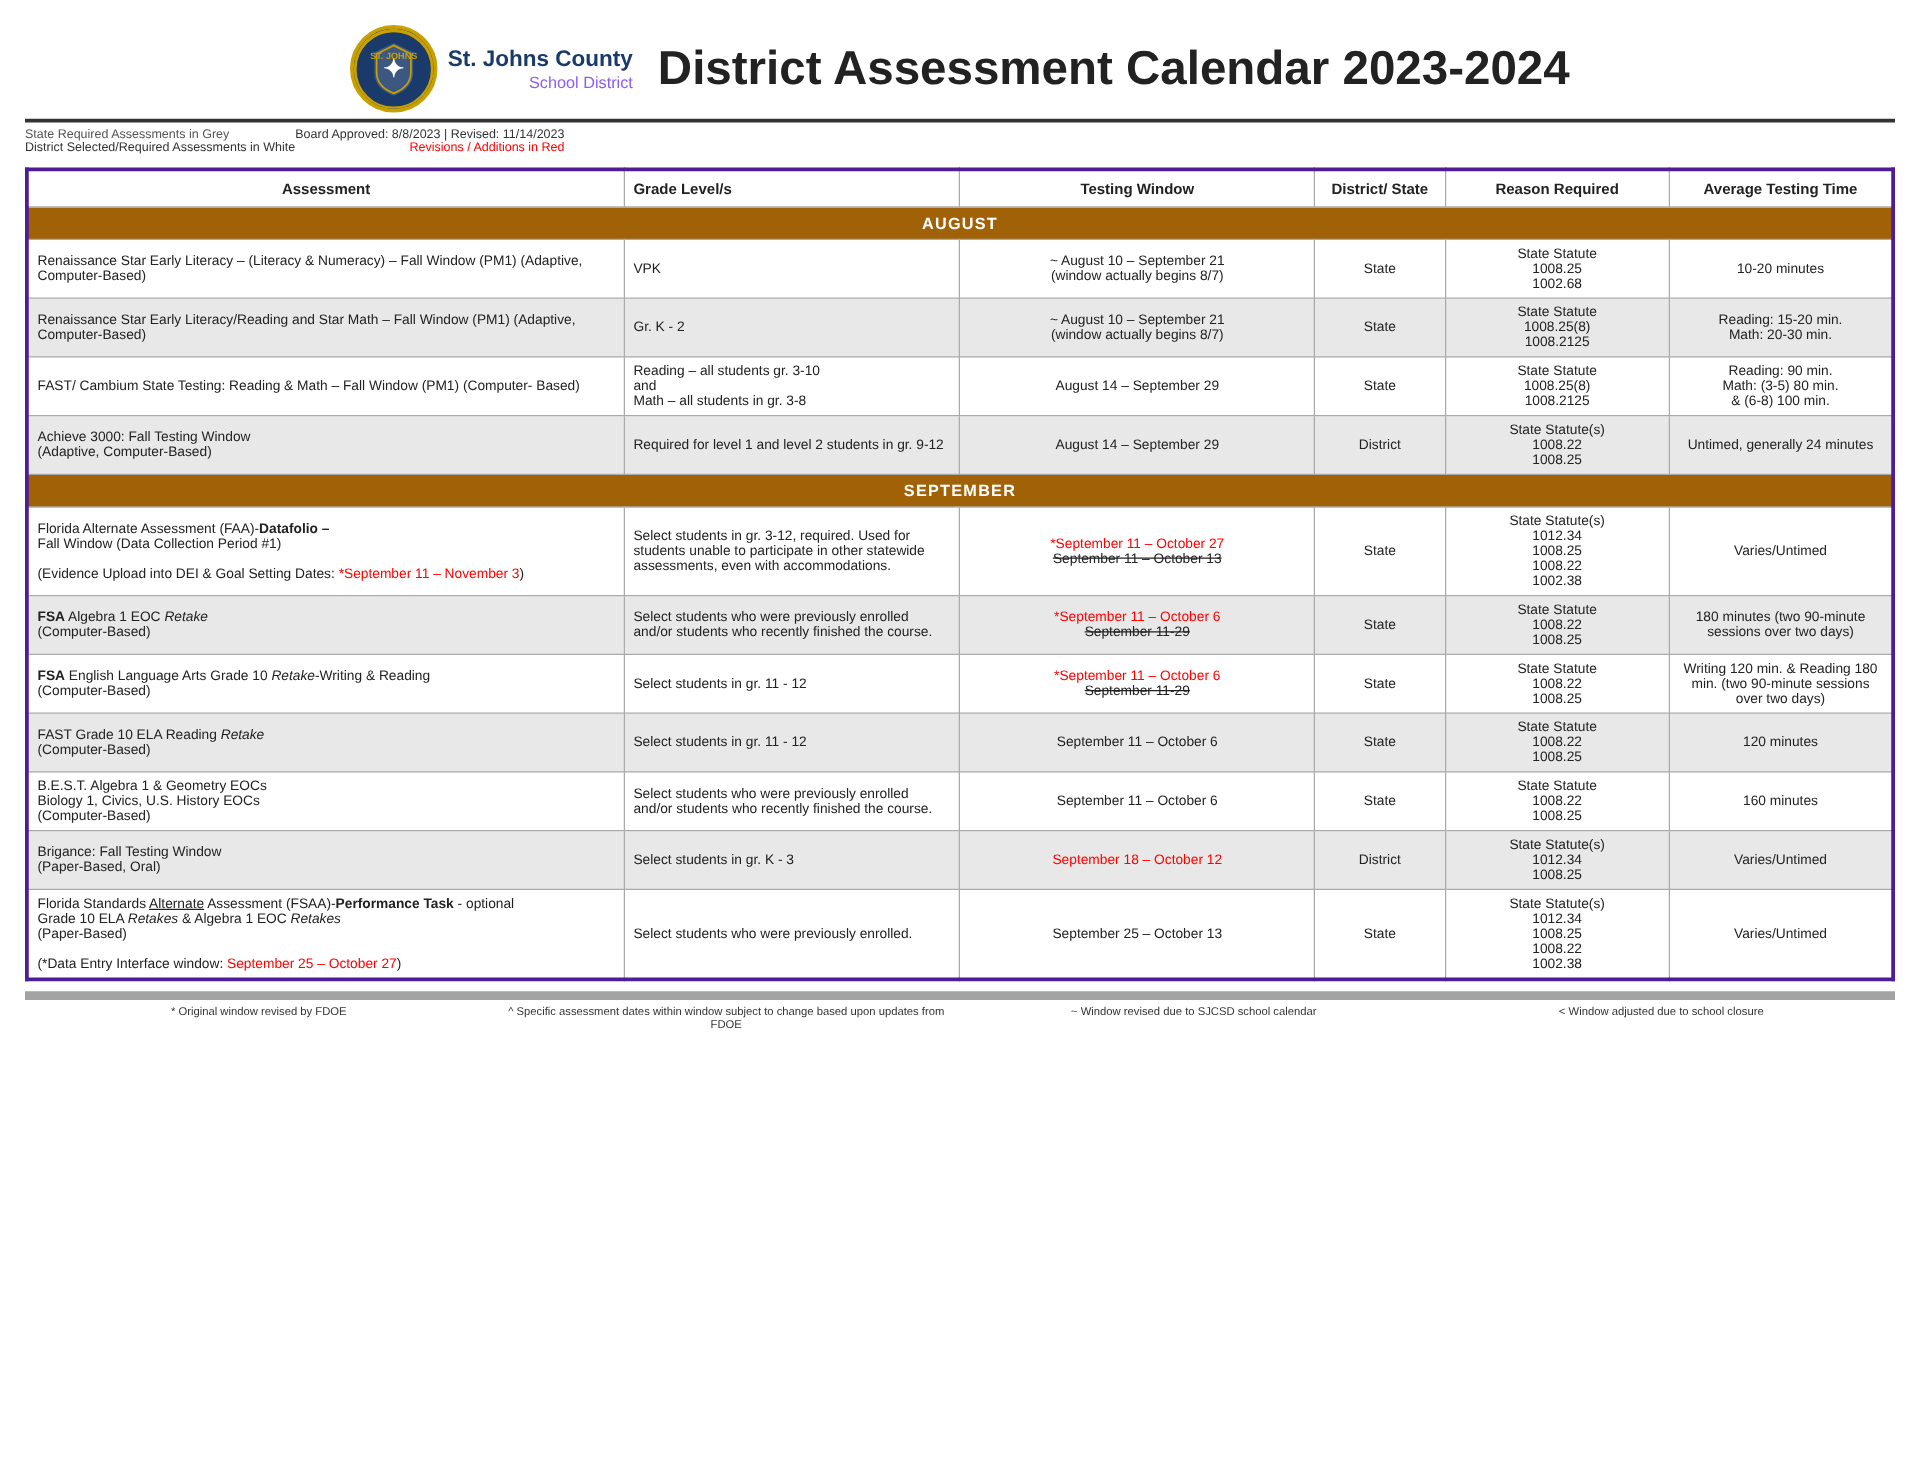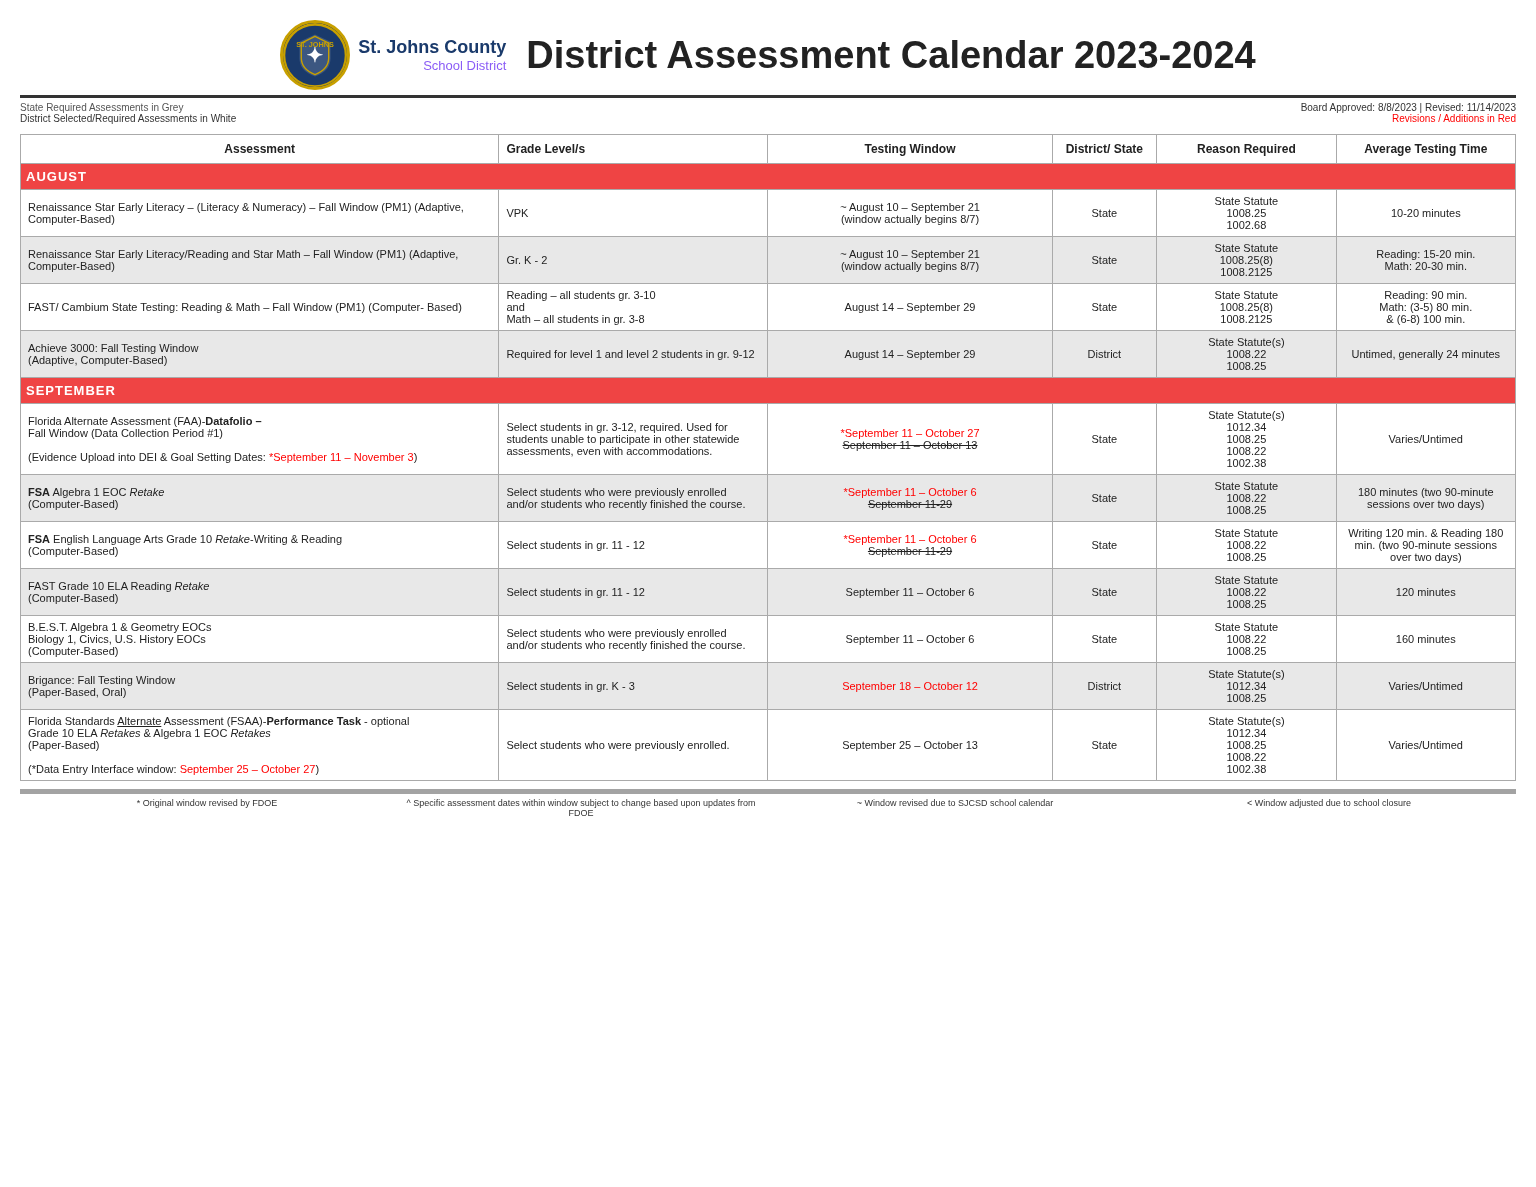--- a/index.html
+++ b/index.html
@@ -10,54 +10,54 @@
     
     .header { display: flex; align-items: center; justify-content: center; padding: 10px 0 5px 0; border-bottom: 3px solid #333; }
     .logo-area { display: flex; align-items: center; margin-right: 20px; }
     .logo-badge { width: 70px; height: 70px; border-radius: 50%; background: #1a3a6b; display: flex; align-items: center; justify-content: center; position: relative; overflow: hidden; border: 3px solid #c8a000; }
     .logo-text-area { margin-left: 8px; text-align: right; }
     .logo-text-area .school-name { font-size: 18px; font-weight: bold; color: #1a3a6b; line-height: 1.2; }
     .logo-text-area .district-name { font-size: 13px; color: #8b5cf6; }
     .header-title { font-size: 38px; font-weight: bold; color: #222; }
     
     
-    .sub-header { display: flex; justify-content: space-between; padding: 4px 0 2px 0; font-size: 10px; }
+    .sub-header { display: flex; padding: 4px 0 2px 0; font-size: 10px; }
     .sub-header-left .grey-note { color: #555; }
     .sub-header-left .white-note { color: #333; }
     .sub-header-right { text-align: right; }
     .sub-header-right .approved { color: #333; }
     .sub-header-right .revisions { color: red; }
     
     
-    .main-table { width: 100%; border-collapse: collapse; margin-top: 8px; border: 1px solid #4c1d95; }
+    .main-table { width: 100%; border-collapse: collapse; margin-top: 8px; border: 3px solid #4c1d95; }
     .main-table th, .main-table td { border: 1px solid #aaa; padding: 5px 7px; vertical-align: middle; }
     
     
     .col-header { background: #fff; font-weight: bold; font-size: 12px; }
     .col-header th { vertical-align: bottom; padding: 7px 7px; }
     
     
-    .section-header td { background: #ef4444; color: #fff; text-align: left; font-weight: bold; font-size: 13px; letter-spacing: 1px; padding: 5px; }
+    .section-header td { background: #a16207; color: #fff; text-align: center; font-weight: bold; font-size: 13px; letter-spacing: 1px; padding: 5px; }
     
     
     .row-white { background: #fff; }
     .row-grey { background: #e8e8e8; border-radius: 16px; }
     
     .cell-assessment { width: 32%; }
     .cell-grade { width: 18%; text-align: left; }
     .cell-window { width: 19%; text-align: center; }
     .cell-district { width: 7%; text-align: center; }
     .cell-reason { width: 12%; text-align: center; }
     .cell-avg { width: 12%; text-align: center; }
     
     .red-text { color: red; }
     .strikethrough { text-decoration: line-through; }
     
     
-    .footer { display: flex; justify-content: space-between; margin-top: 8px; font-size: 9px; color: #333; border-top: 5px solid #a3a3a3; padding-top: 4px; }
+    .footer { display: flex; justify-content: space-between; margin-top: 8px; font-size: 9px; color: #333; border-top: 7px solid #a3a3a3; padding-top: 4px; }
     .footer span { flex: 1; text-align: center; }
 
     
     .logo-svg { width: 65px; height: 65px; }
   </style>
 </head>
 <body>
 
 <div class="page">
 

